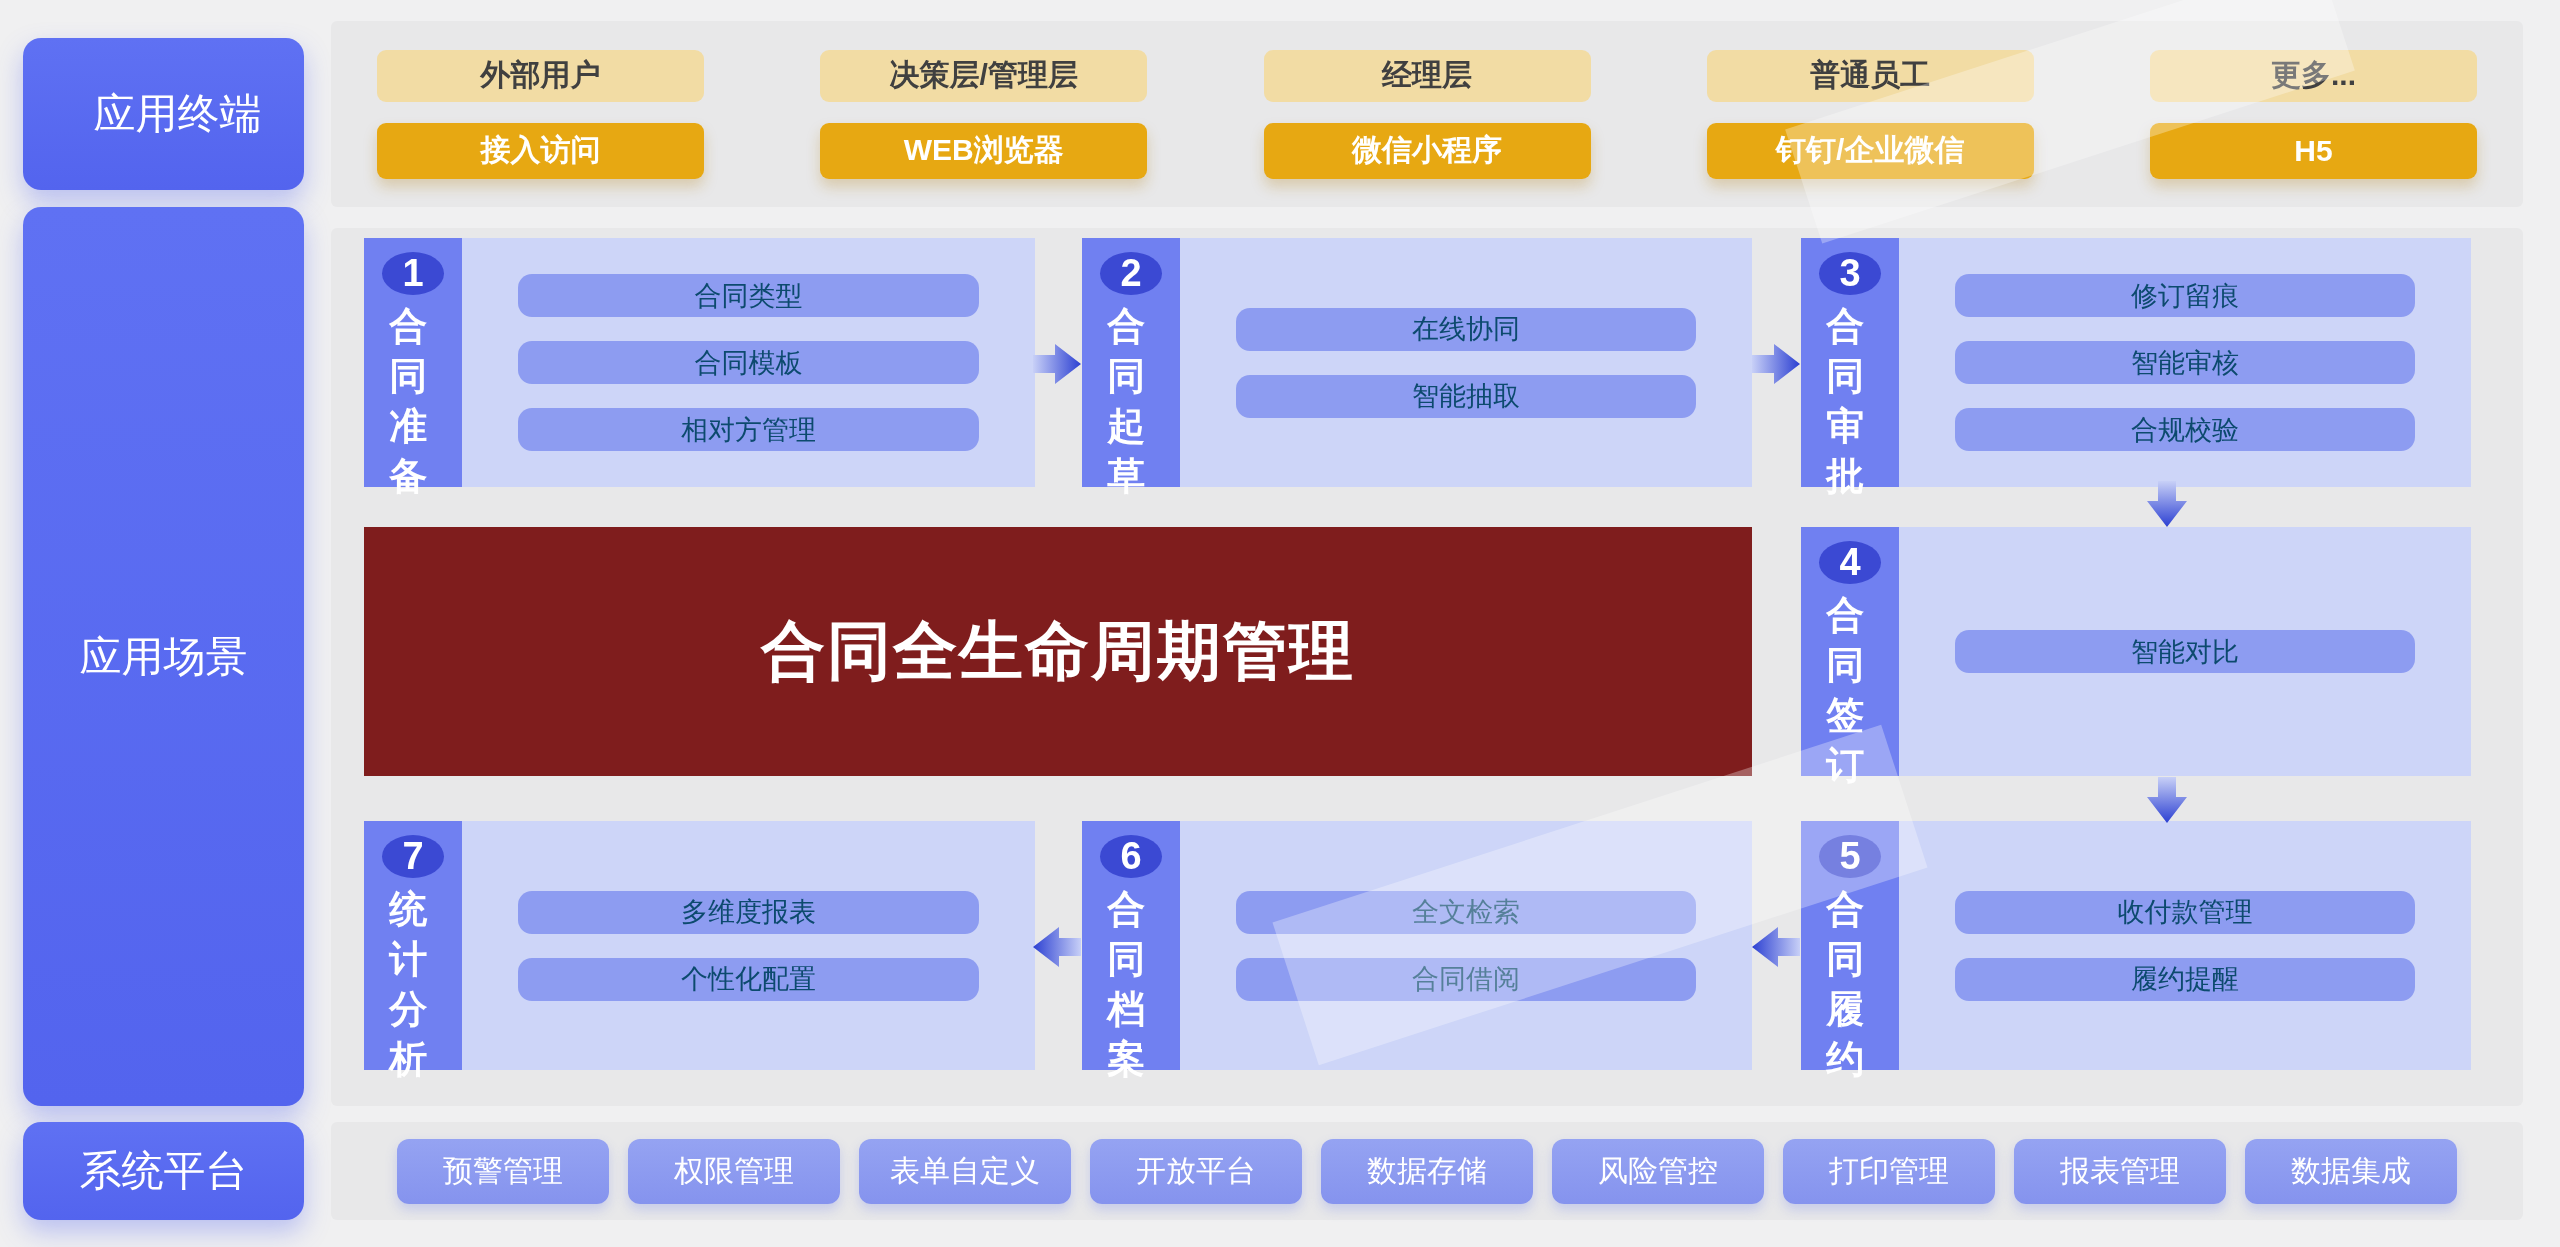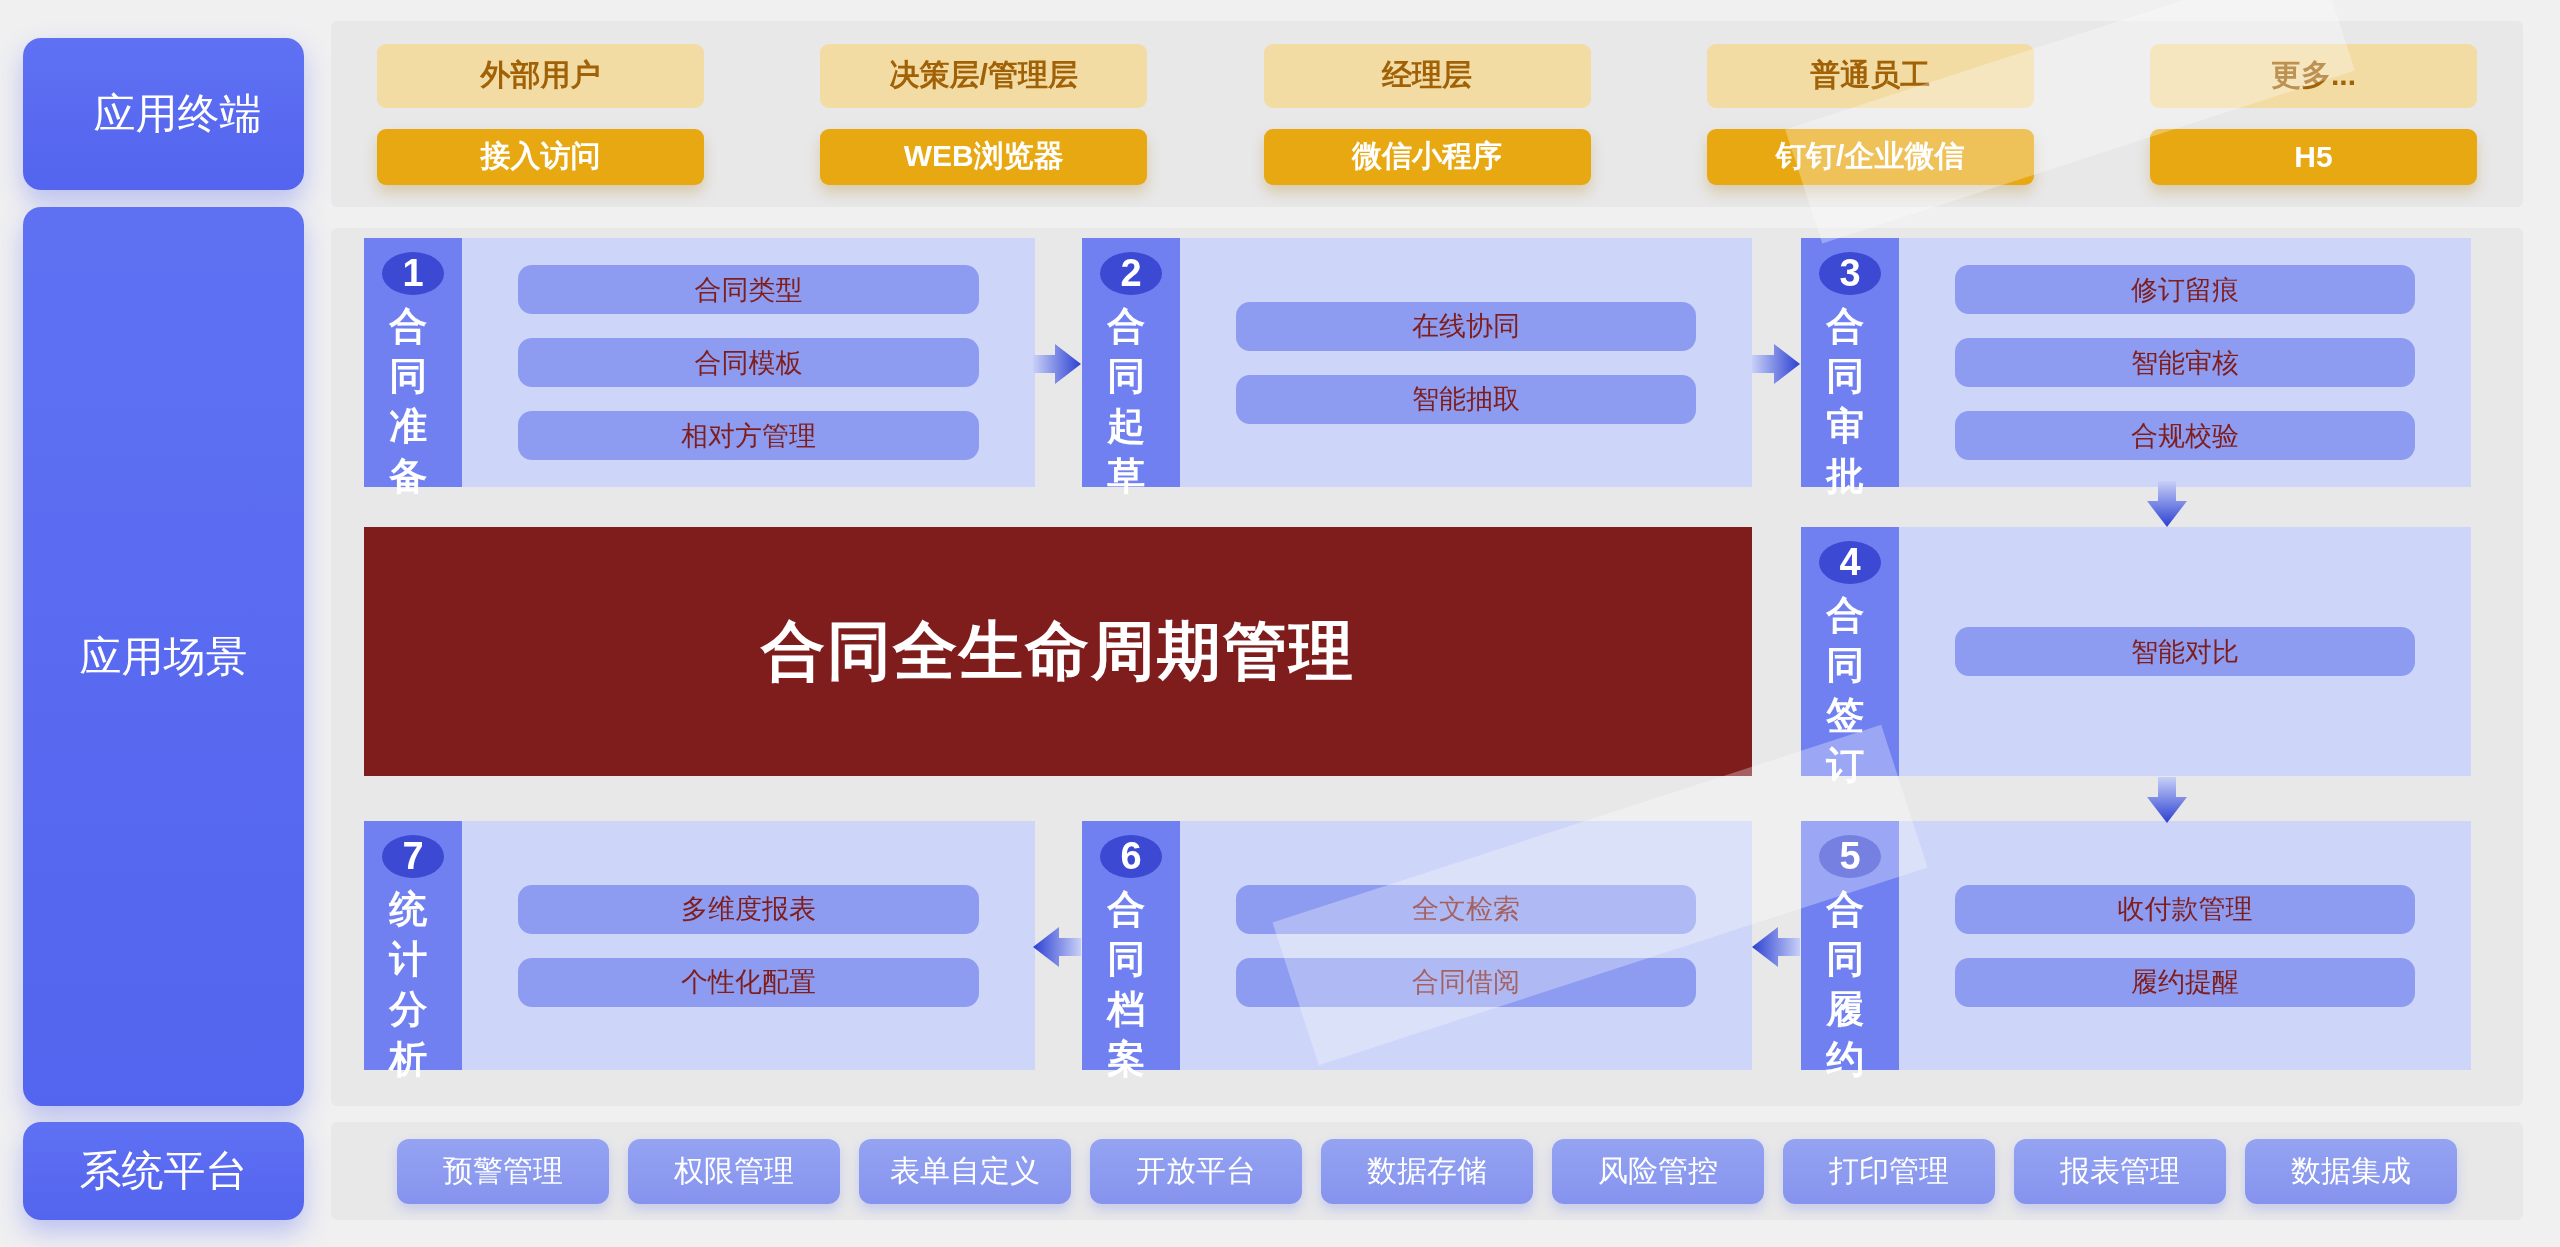--- a/index.html
+++ b/index.html
@@ -27,22 +27,22 @@
   .row-terminal .side-label { height:152px;padding-left:28px; }
   .row-scenario .side-label { height:899px; }
   .row-platform .side-label { height:98px; }
 
   .panel { flex:1; background:#e8e8e9; border-radius:6px; }
 
   
   .panel-terminal { height:186px; display:flex; justify-content:space-between; align-items:center; padding:0 46px; }
   .term-col { width:327px; display:flex; flex-direction:column; gap:21px; }
   .term-user {
-    height:64px; border-radius:9px; background:#f2dca4;
-    color:#a16207; font-size:30px; font-weight:700;
+    height:52px; border-radius:9px; background:#f2dca4;
+    color:#404040; font-size:30px; font-weight:700;
     display:flex; align-items:center; justify-content:center;
   }
   .term-channel {
     height:56px; border-radius:9px; background:#e7a812;
     color:#fff; font-size:30px; font-weight:700;
     display:flex; align-items:center; justify-content:center;
     box-shadow:0 8px 14px rgba(180,130,20,.28);
   }
 
   
@@ -59,21 +59,21 @@
   }
   .stage .strip-name {
     font-size:38px; font-weight:700; width:1.25em; word-break:break-all;
     text-align:left; line-height:1.32;
   }
   .stage .body {
     flex:1; background:#cdd5f8; display:flex; flex-direction:column;
     justify-content:center; gap:24px; padding:0 56px;
   }
   .stage .pill {
-    height:49px; border-radius:14px; background:#8d9cf1; color:#7f1d1d;
+    height:43px; border-radius:14px; background:#8d9cf1; color:#0c4a6e;
     font-size:27px; display:flex; align-items:center; justify-content:center;
   }
   .pos-s1 { left:33px;   top:10px;  width:671px;  height:249px; }
   .pos-s2 { left:751px;  top:10px;  width:670px;  height:249px; }
   .pos-s3 { left:1470px; top:10px;  width:670px;  height:249px; }
   .pos-s4 { left:1470px; top:299px; width:670px;  height:249px; }
   .pos-s5 { left:1470px; top:593px; width:670px;  height:249px; }
   .pos-s6 { left:751px;  top:593px; width:670px;  height:249px; }
   .pos-s7 { left:33px;   top:593px; width:671px;  height:249px; }
 

